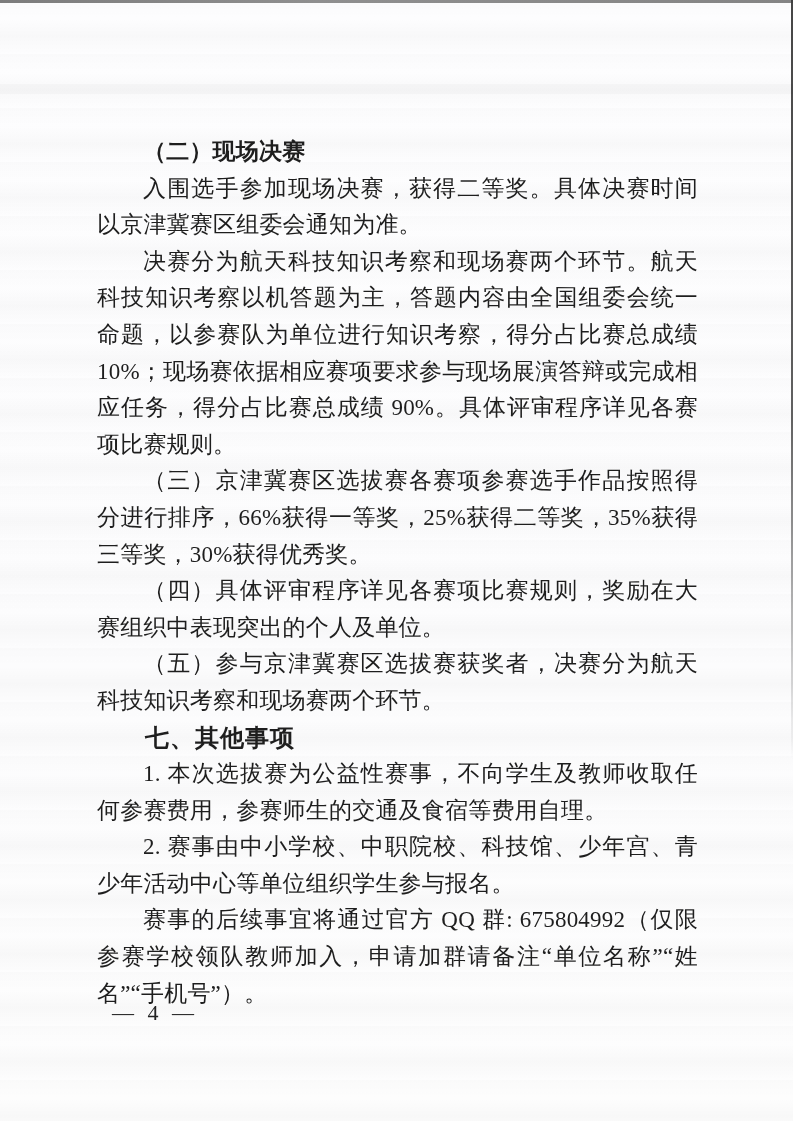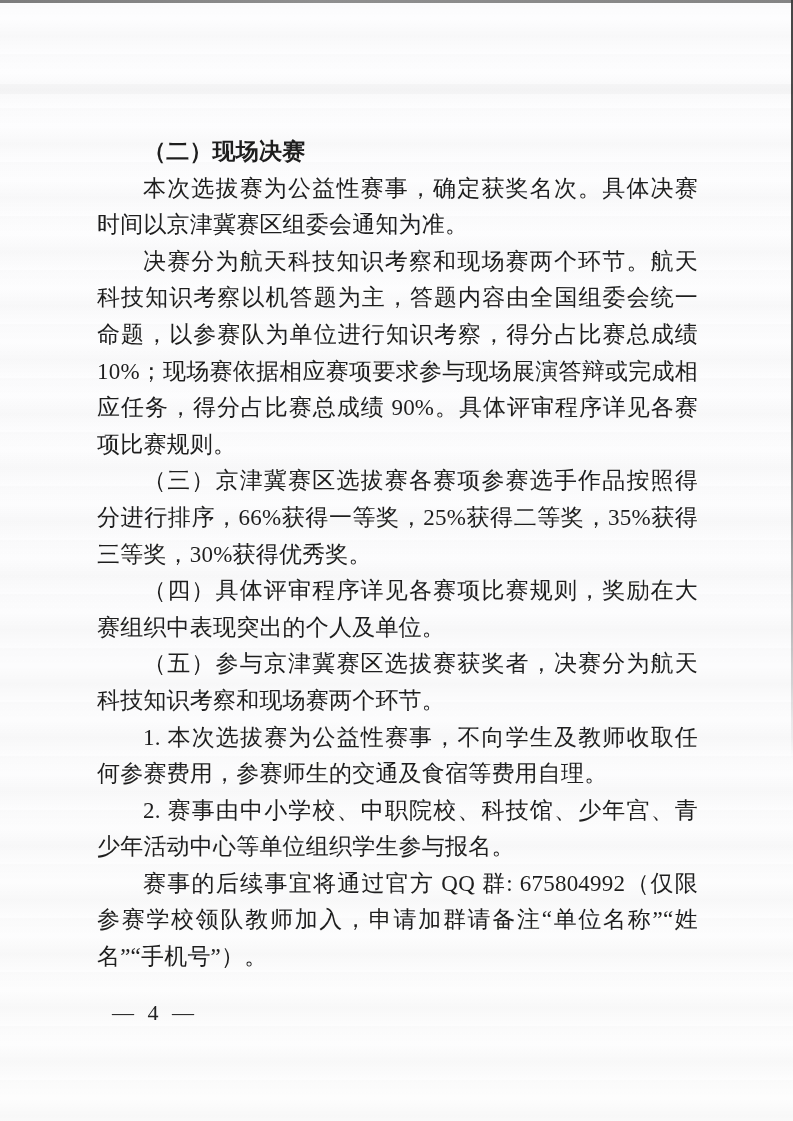--- a/index.html
+++ b/index.html
@@ -91,30 +91,31 @@
 
 <div class="scan-page">
 
   <div class="edge-top"></div>
   <div class="edge-right"></div>
   <div class="scan-band"></div>
 
   <main class="doc-body">
     <p class="subheading-kai">（二）现场决赛</p>
 
-    <p>本次选拔赛为公益性赛事，确定获奖名次。具体决赛时间以京津冀赛区组委会通知为准。</p>
+    <p>入围选手参加现场决赛，获得二等奖。具体决赛时间以京津冀赛区组委会通知为准。</p>
 
     <p>决赛分为航天科技知识考察和现场赛两个环节。航天科技知识考察以机答题为主，答题内容由全国组委会统一命题，以参赛队为单位进行知识考察，得分占比赛总成绩 10%；现场赛依据相应赛项要求参与现场展演答辩或完成相应任务，得分占比赛总成绩 90%。具体评审程序详见各赛项比赛规则。</p>
 
     <p>（三）京津冀赛区选拔赛各赛项参赛选手作品按照得分进行排序，66%获得一等奖，25%获得二等奖，35%获得三等奖，30%获得优秀奖。</p>
 
     <p>（四）具体评审程序详见各赛项比赛规则，奖励在大赛组织中表现突出的个人及单位。</p>
 
     <p>（五）参与京津冀赛区选拔赛获奖者，决赛分为航天科技知识考察和现场赛两个环节。</p>
 
+    <p class="heading-hei">七、其他事项</p>
 
     <p>1. 本次选拔赛为公益性赛事，不向学生及教师收取任何参赛费用，参赛师生的交通及食宿等费用自理。</p>
 
     <p>2. 赛事由中小学校、中职院校、科技馆、少年宫、青少年活动中心等单位组织学生参与报名。</p>
 
 
     <p>赛事的后续事宜将通过官方 QQ 群: 675804992（仅限参赛学校领队教师加入，申请加群请备注“单位名称”“姓名”“手机号”）。</p>
   </main>
 
   <div class="page-footer">— 4 —</div>

